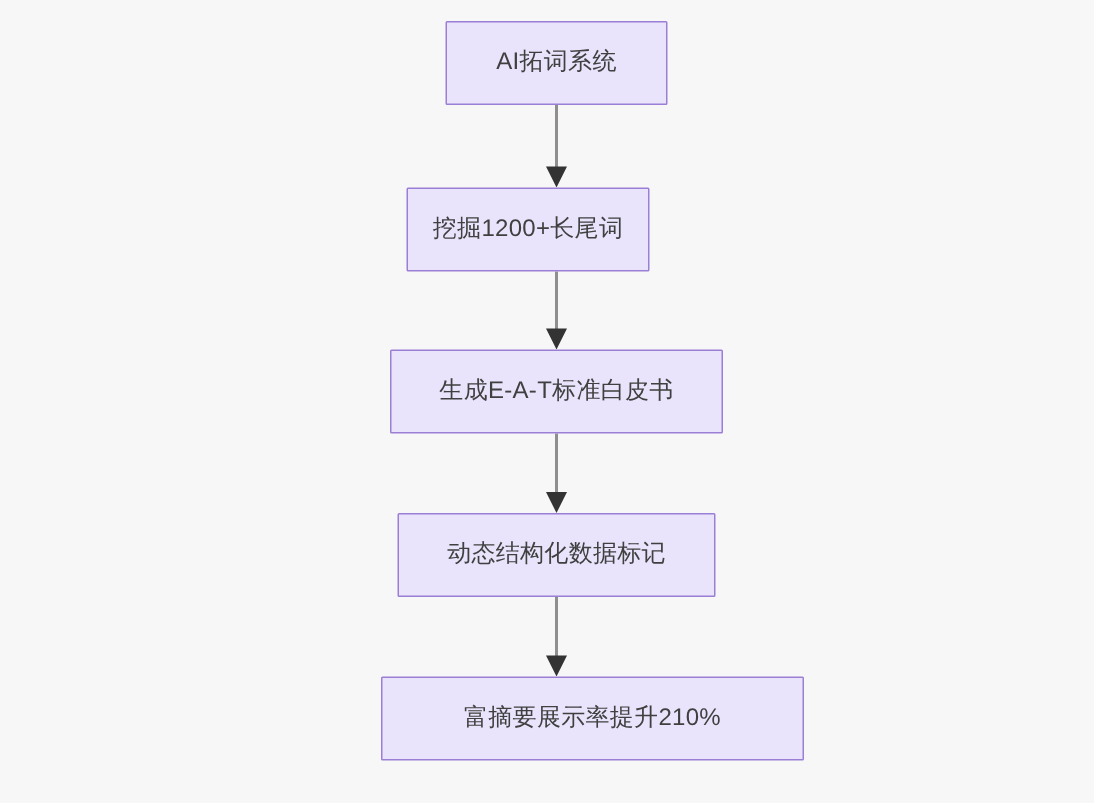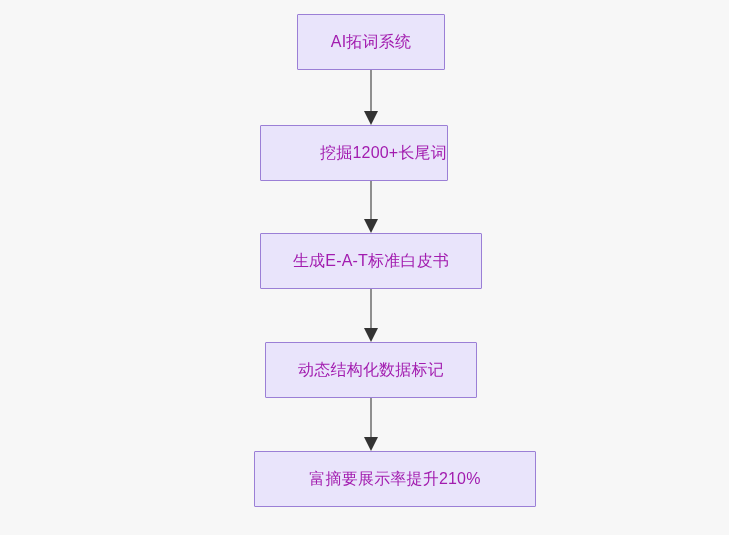--- a/index.html
+++ b/index.html
@@ -26,28 +26,28 @@
     border: 1.5px solid #9b7fd6;
     border-radius: 1px;
     display: flex;
     align-items: center;
     justify-content: center;
     height: 56px;
   }
   .node-label {
     font-size: 16px;
     line-height: 1.2;
-    color: #a21caf;
+    color: #404040;
     letter-spacing: 0.2px;
     white-space: nowrap;
     text-align: center;
   }
   
   .node-1 { left: 297px; top: 14px;  width: 148px; }
-  .node-2 { left: 260px; top: 125px; width: 188px; justify-content: flex-end; }
+  .node-2 { left: 271px; top: 125px; width: 162px; }
   .node-3 { left: 260px; top: 233px; width: 222px; }
   .node-4 { left: 265px; top: 342px; width: 212px; }
   .node-5 { left: 254px; top: 451px; width: 282px; }
 
   .edge {
     position: absolute;
     left: 0;
     top: 0;
     width: 729px;
     height: 535px;

